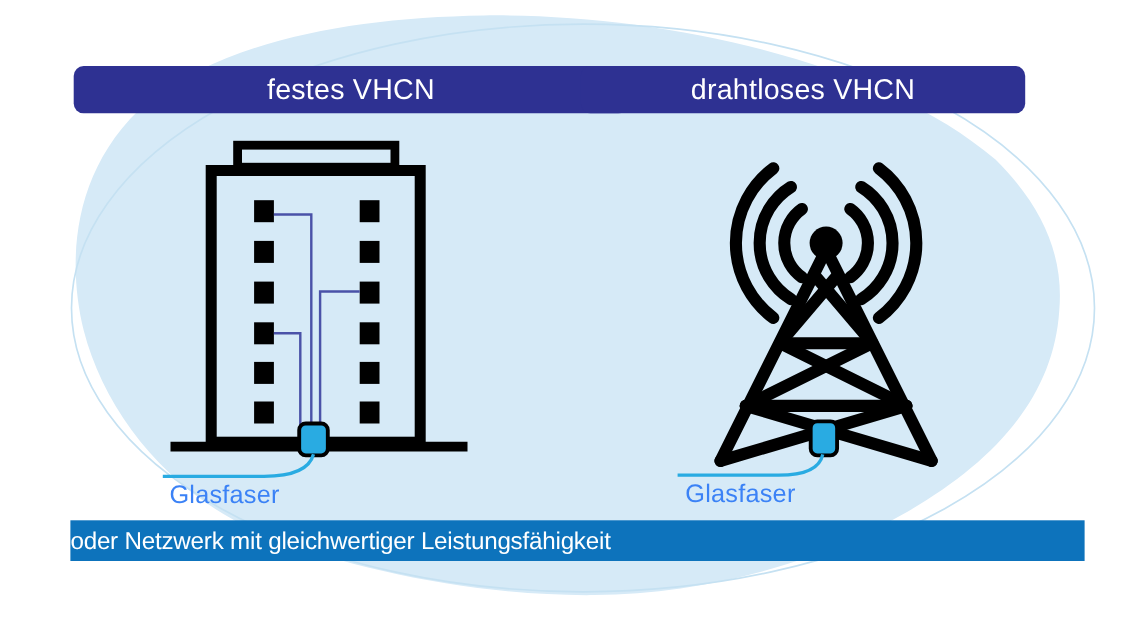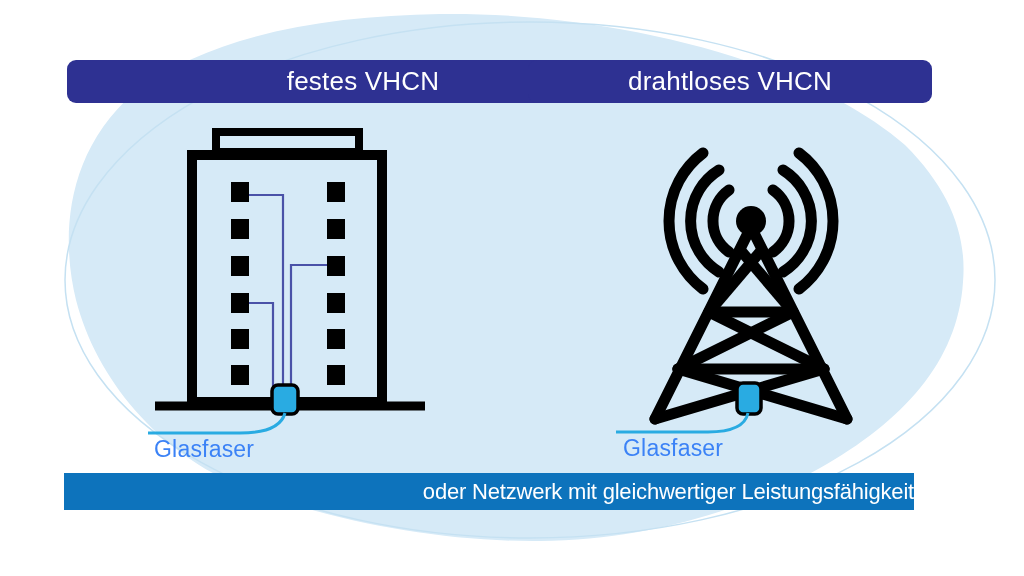--- a/index.html
+++ b/index.html
@@ -6,25 +6,25 @@
   .stage{
     position:relative;width:1024px;height:576px;overflow:hidden;background:#ffffff;
     font-family:"Liberation Sans", sans-serif;
   }
   .bg-svg{position:absolute;left:0;top:0;width:1024px;height:576px;}
   .hdr{
     position:absolute;top:60px;height:43px;background:#2E3192;border-radius:9px;
     display:flex;align-items:center;justify-content:center;
     color:#ffffff;font-size:26px;letter-spacing:.2px;
   }
-  .hdr-left{left:67px;width:504px;padding-left:44px;}
+  .hdr-left{left:67px;width:504px;}
   .hdr-right{left:528px;width:404px;}
   .footer-bar{
-    position:absolute;left:64px;top:473px;width:850px;height:37px;background:#0D73BC;border-radius:0;
-    display:flex;align-items:center;justify-content:flex-end;
+    position:absolute;left:64px;top:473px;width:922px;height:37px;background:#0D73BC;border-radius:0;
+    display:flex;align-items:center;justify-content:flex-start;
     color:#ffffff;font-size:22px;letter-spacing:-0.2px;
   }
   .cable-label{
     position:absolute;color:#3b82f6;font-size:23px;letter-spacing:.2px;white-space:nowrap;
   }
   .cable-label.left{left:154px;top:436px;}
   .cable-label.right{left:623px;top:435px;}
 </style>
 </head>
 <body>

